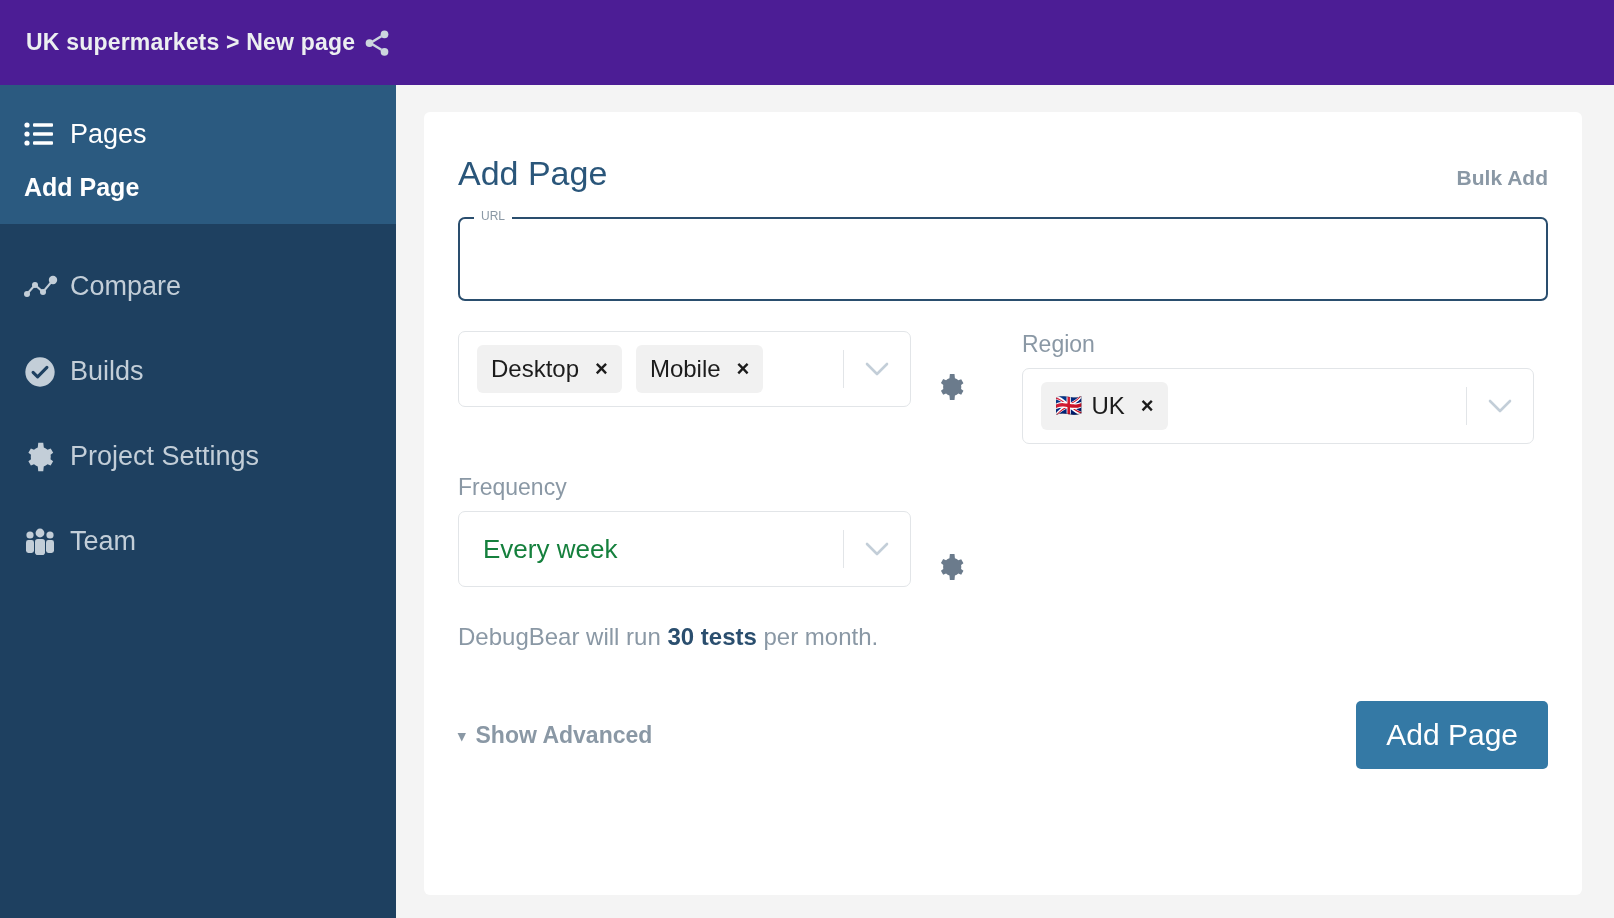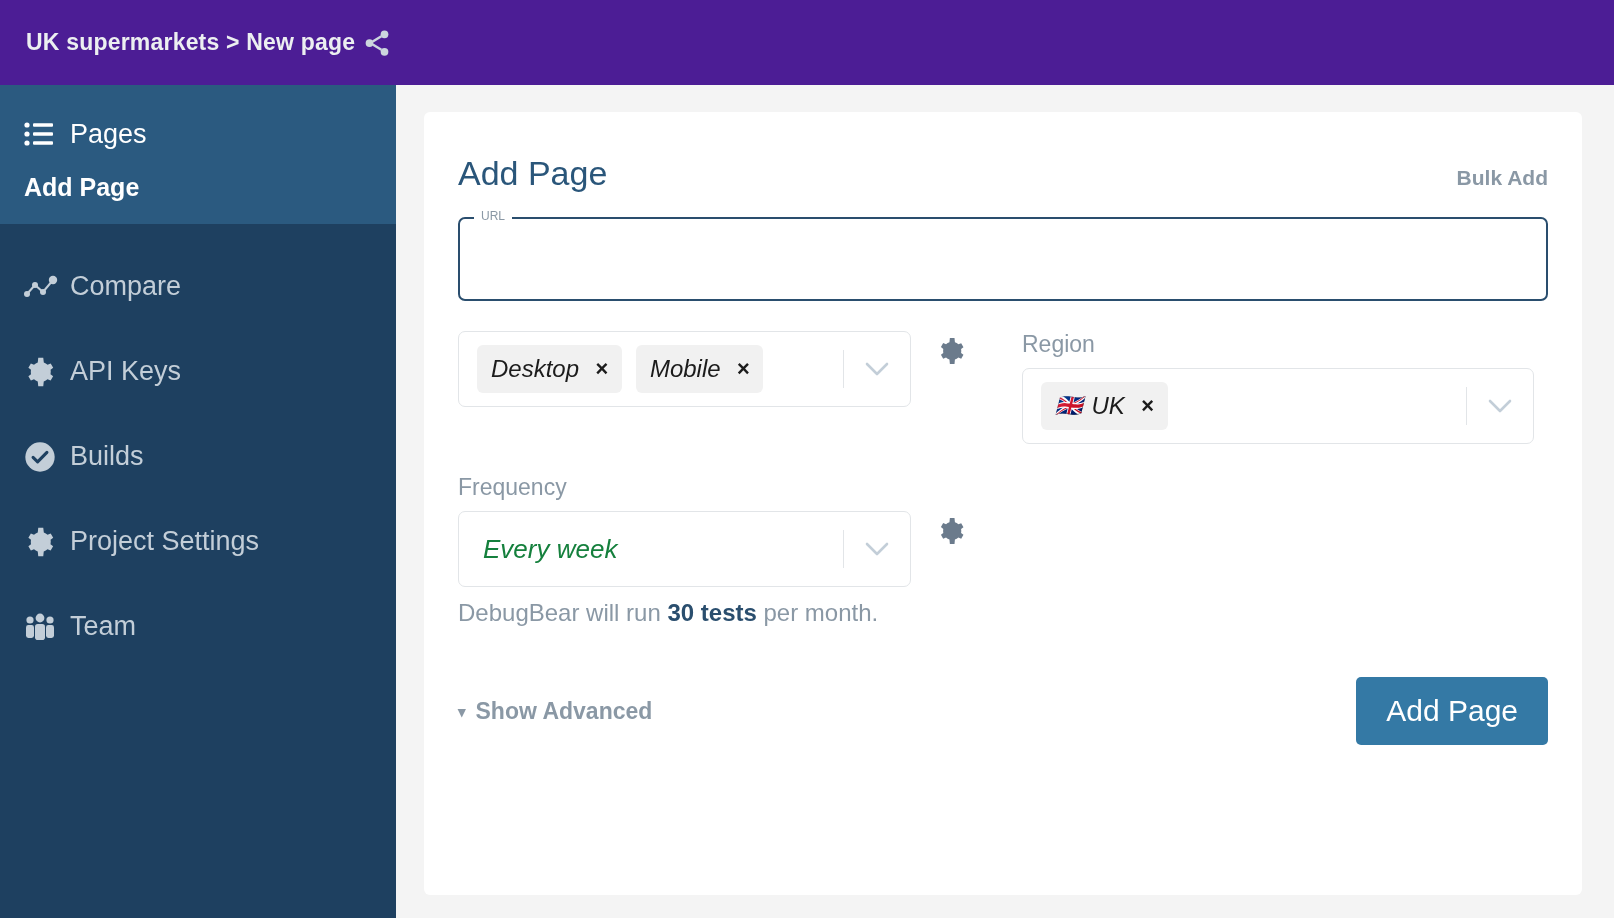--- a/index.html
+++ b/index.html
@@ -130,21 +130,21 @@
 
   
   .row { display: flex; margin-top: 30px; }
   .col-left { width: 512px; }
   .col-right { width: 560px; margin-left: 52px; }
   .field-label {
     color: #8a98a5;
     font-size: 23px;
     margin-bottom: 10px;
   }
-  .select-line { display: flex; align-items: flex-start; font-style: italic; }
+  .select-line { display: flex; align-items: flex-end; }
   .select-box {
     height: 76px;
     border: 1px solid #e2e5e8;
     border-radius: 7px;
     display: flex; align-items: center;
     padding: 0 0 0 18px;
     background: #fff;
     cursor: pointer;
   }
   .select-box.device { width: 462px; }
@@ -186,21 +186,21 @@
   }
   .gear-ext {
     margin-left: 20px;
     display: flex; align-items: center; justify-content: center;
     width: 40px; height: 40px;
     cursor: pointer;
   }
 
   
   .helper {
-    margin-top: 12px;
+    margin-top: 36px;
     font-size: 24px;
     color: #8a98a5;
   }
   .helper b { color: #2a4e6e; }
 
   
   .footer {
     display: flex; align-items: center; justify-content: space-between;
     margin-top: 50px;
   }
@@ -270,28 +270,20 @@
           <path d="M3 20 L11 11 L19 18 L29 6" fill="none"></path>
           <circle cx="3" cy="20" r="3" stroke="none"></circle>
           <circle cx="11" cy="11" r="3" stroke="none"></circle>
           <circle cx="19" cy="18" r="3" stroke="none"></circle>
           <circle cx="29" cy="6" r="4.2" stroke="none"></circle>
         </svg>
       </span>
       <span class="lbl">Compare</span>
     </div>
 
-    <div class="nav-item">
-      <span class="ico">
-        <svg width="30" height="30" viewBox="0 0 24 24" fill="#c3ced8">
-          <path d="M12 8a4 4 0 100 8 4 4 0 000-8zm9.4 4c0-.6-.05-1.2-.15-1.75l2.1-1.6-2-3.5-2.5 1a9.3 9.3 0 00-3-1.75L15.4.6h-4L11 4.4a9.3 9.3 0 00-3 1.75l-2.5-1-2 3.5 2.1 1.6c-.1.55-.15 1.15-.15 1.75s.05 1.2.15 1.75l-2.1 1.6 2 3.5 2.5-1a9.3 9.3 0 003 1.75l.4 3.8h4l.4-3.8a9.3 9.3 0 003-1.75l2.5 1 2-3.5-2.1-1.6c.1-.55.15-1.15.15-1.75z"></path>
-        </svg>
-      </span>
-      <span class="lbl">API Keys</span>
-    </div>
 
 
     <div class="nav-item">
       <span class="ico">
         <svg width="32" height="32" viewBox="0 0 24 24">
           <circle cx="12" cy="12" r="11" fill="#c3ced8"></circle>
           <path d="M6.8 12.3l3.4 3.4 7-7.2" stroke="#1e4060" stroke-width="2.3" fill="none" stroke-linecap="round" stroke-linejoin="round"></path>
         </svg>
       </span>
       <span class="lbl">Builds</span>

